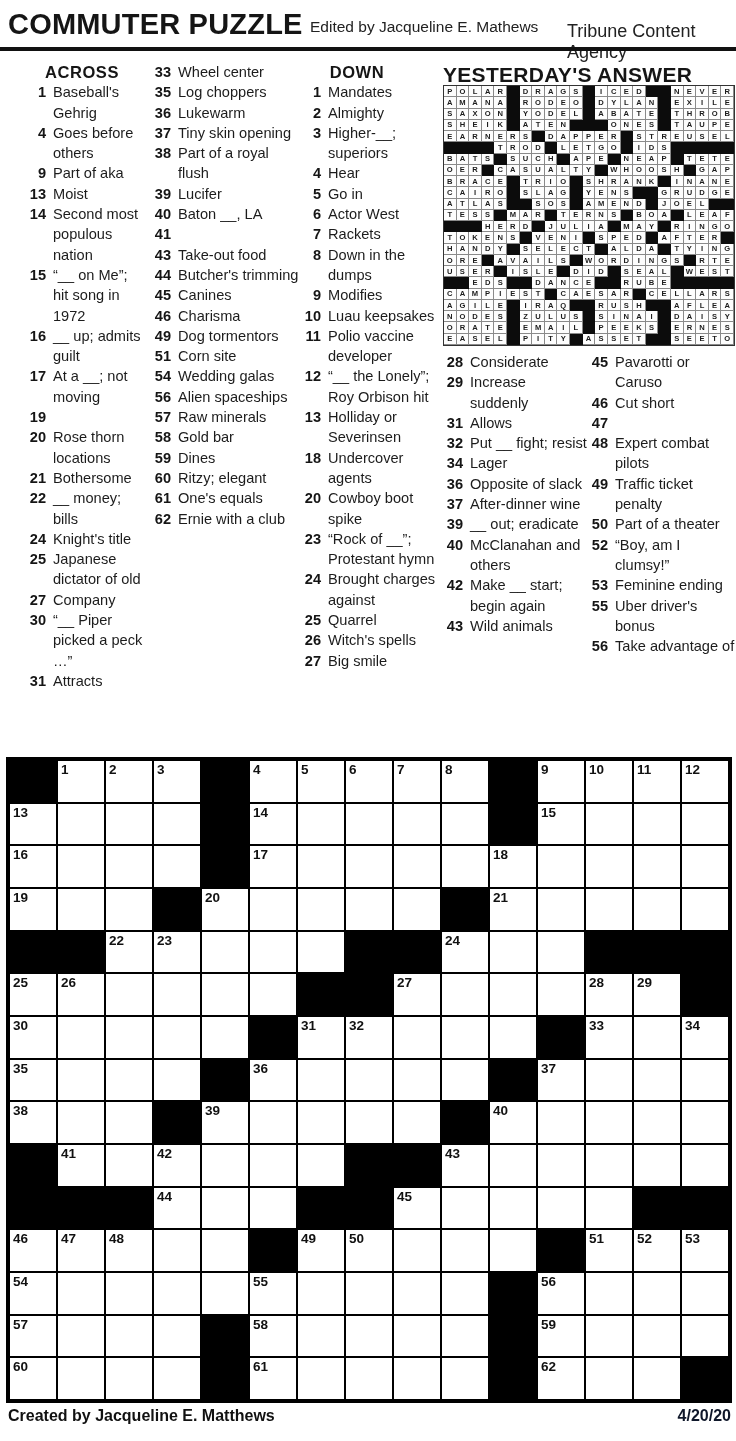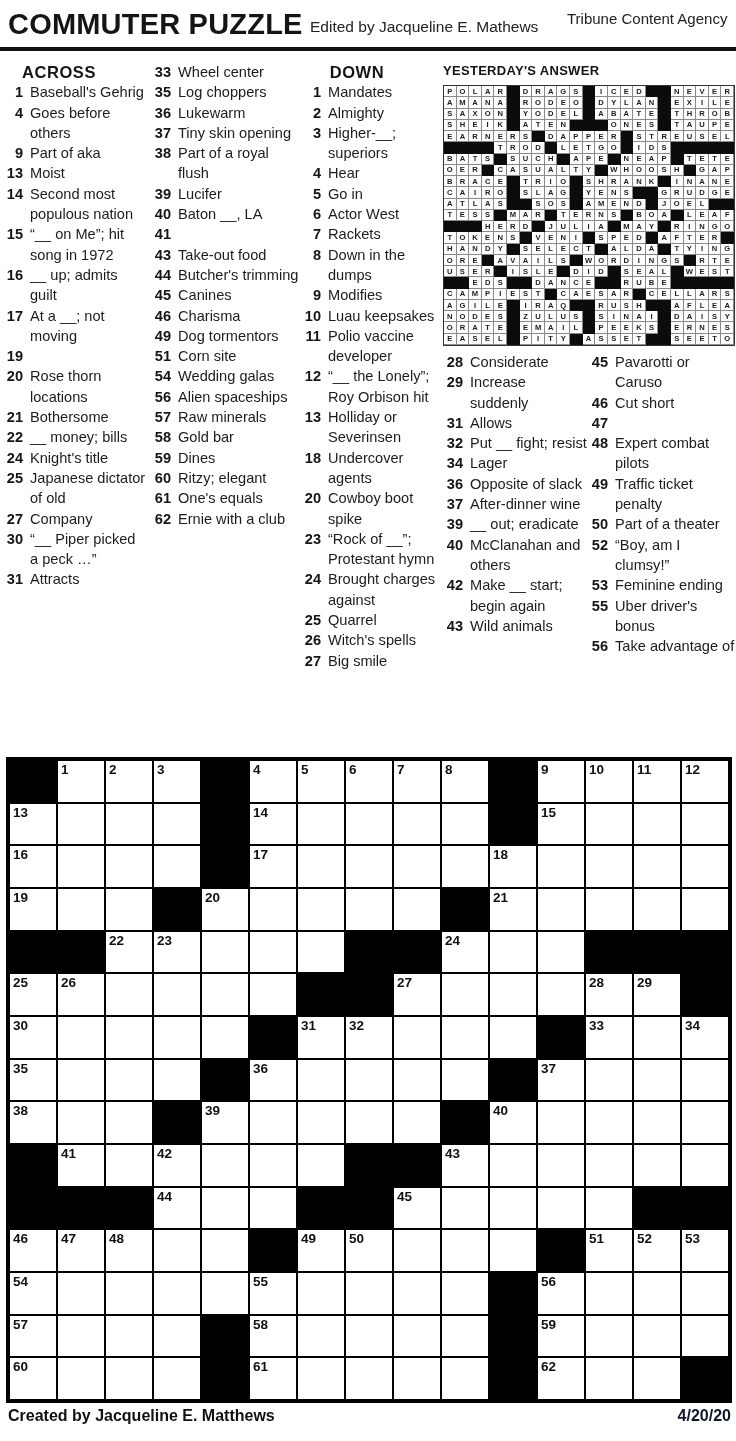--- a/index.html
+++ b/index.html
@@ -3,38 +3,38 @@
 <meta charset="utf-8">
 <style>
   * { box-sizing: border-box; margin: 0; padding: 0; }
   body { background: #ffffff; font-family: "Liberation Sans", "DejaVu Sans", sans-serif; }
   .page { position: relative; width: 736px; height: 1441px; background: #ffffff; color: #111; overflow: hidden; }
 
   
   .masthead { position: absolute; left: 0; top: 0; width: 736px; height: 47px; }
   .title { position: absolute; left: 8px; top: 8px; font-size: 29px; font-weight: 800; letter-spacing: 0.2px; color: #151515; }
   .edited { position: absolute; left: 310px; top: 18px; font-size: 15.5px; color: #222; }
-  .agency { position: absolute; left: 567px; top: 10px; font-size: 15px; color: #222; }
+  .agency { position: absolute; left: 567px; top: 21px; font-size: 18px; color: #222; }
   .rule { position: absolute; left: 0; top: 47px; width: 736px; height: 4px; background: #111; }
 
   
   .clue-col { position: absolute; font-size: 14.6px; line-height: 20.3px; color: #1c1c1c; }
   .clue-head { font-weight: 800; font-size: 16.5px; letter-spacing: 0.6px; text-align: center; width: 118px; color: #151515; }
   .clue { display: flex; }
   .cnum { flex: 0 0 30px; text-align: right; padding-right: 7px; font-weight: 700; color: #151515; }
   .ctext { flex: 1; }
 
-  #col0 { left: 0;   top: 62px; width: 146px; }
+  #col0 { left: 0;   top: 62px; width: 146px; padding-left: 23px; }
   #col1 { left: 148px; top: 62px; width: 152px; }
   #col2 { left: 298px; top: 62px; width: 150px; }
   #col3 { left: 440px; top: 352px; width: 148px; }
   #col4 { left: 585px; top: 352px; width: 151px; }
 
   
-  .yest-head { position: absolute; left: 443px; top: 63px; font-size: 13px; font-weight: 800; letter-spacing: 0.3px; color: #151515; }
+  .yest-head { position: absolute; left: 443px; top: 63px; font-size: 21px; font-weight: 800; letter-spacing: 0.3px; color: #151515; }
   .answer-grid { position: absolute; left: 443px; top: 85px; width: 292px; height: 261px;
     display: grid; grid-template-columns: repeat(23, 1fr); grid-template-rows: repeat(23, 1fr);
     border: 1px solid #333; background: #fff; }
   .acell { border: 1px solid #8a8a8a; border-width: 0 1px 1px 0; display: flex; align-items: center; justify-content: center;
     font-size: 7.6px; font-weight: 700; color: #1b1b1b; background: #fdfdfd; }
   .acell.black { background: #0c0c0c; border-color: #0c0c0c; }
 
   
   .main-grid { position: absolute; left: 6px; top: 757px; width: 726px; height: 646px;
     display: grid; grid-template-columns: repeat(15, 1fr); grid-template-rows: repeat(15, 1fr);

